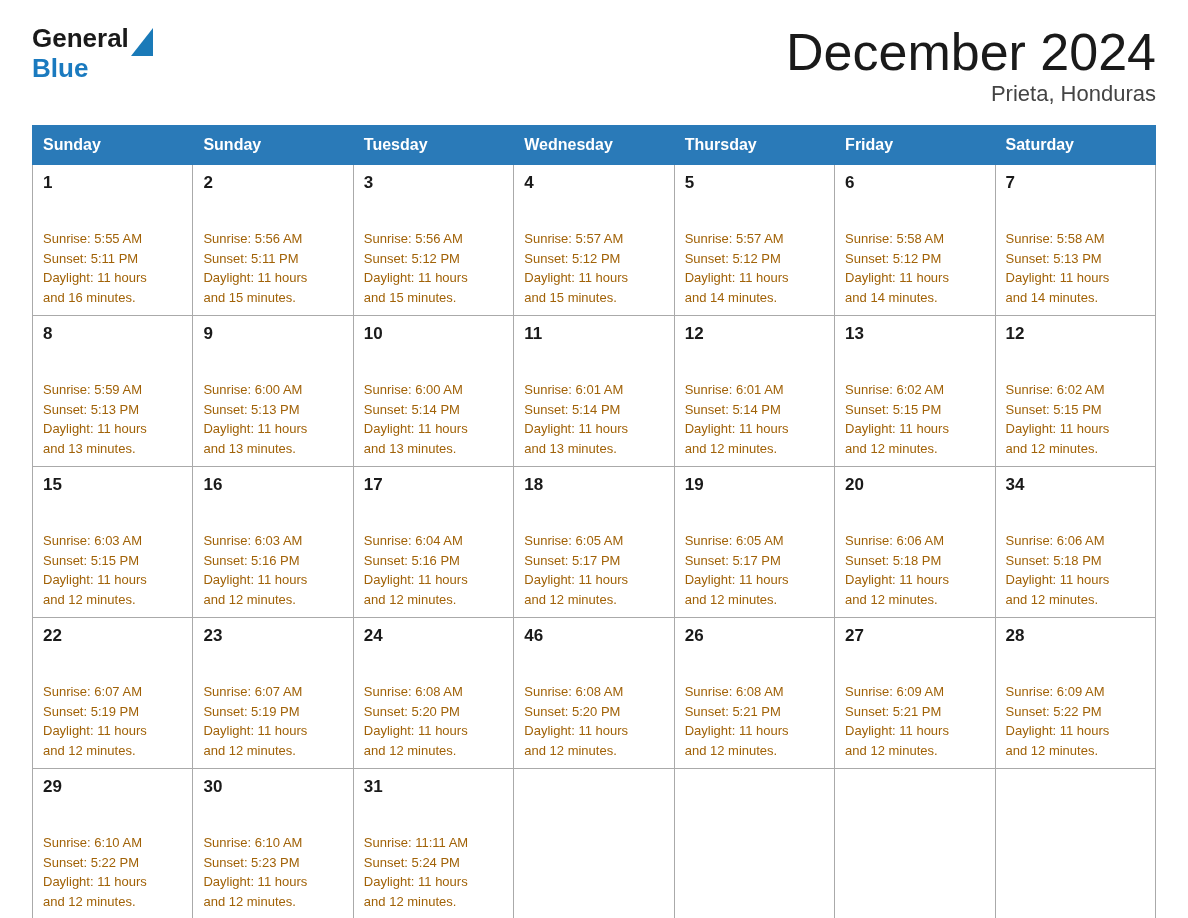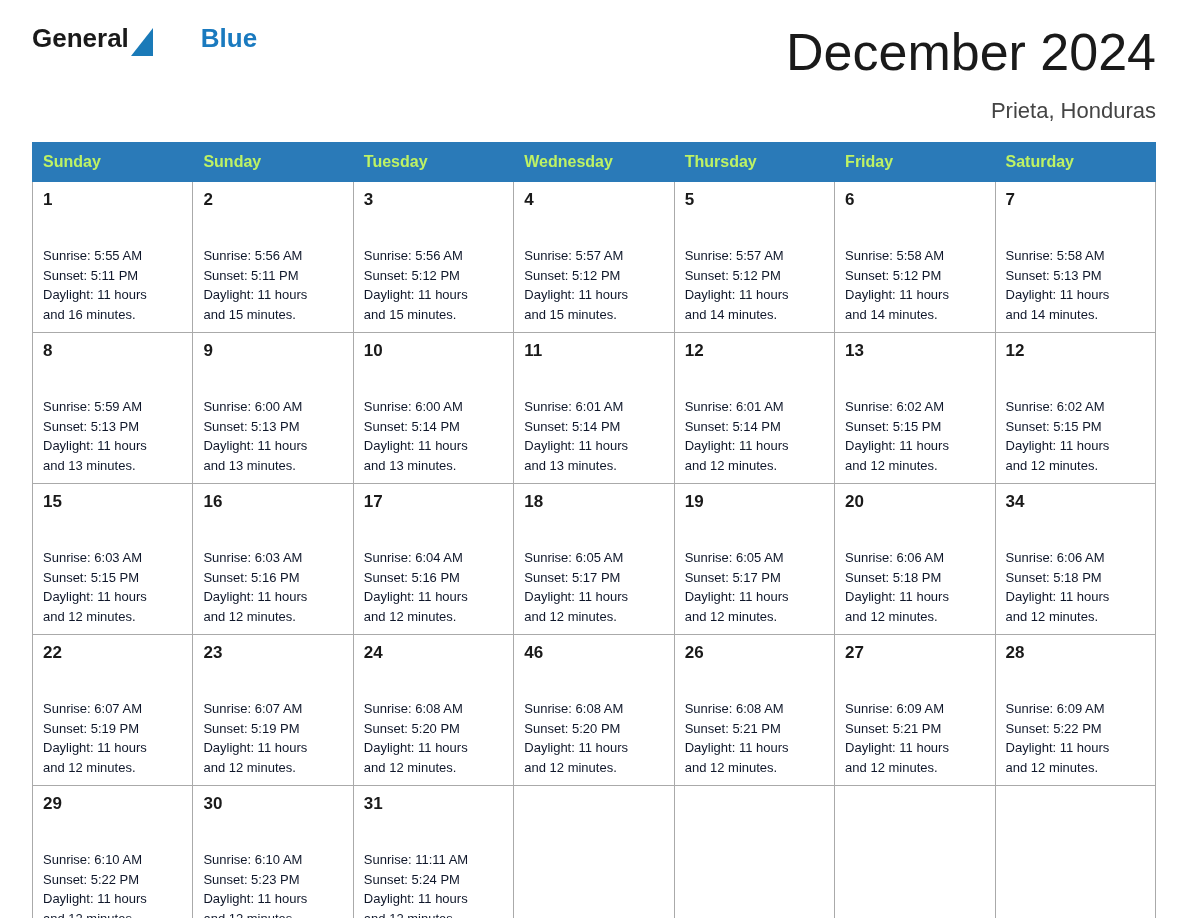--- a/index.html
+++ b/index.html
@@ -29,52 +29,51 @@
     }
     .logo-blue {
       font-size: 26px;
       font-weight: bold;
       color: #1a7abf;
       font-family: Arial, sans-serif;
       text-align: right;
     }
     .logo-block {
       display: flex;
-      flex-direction: row;
+      flex-direction: column;
       line-height: 1.15;
-      gap: 48px;
     }
     .logo-row1 {
       display: flex;
       align-items: flex-end;
     }
     .title-block {
       text-align: right;
     }
     .calendar-title {
       font-size: 52px;
       font-weight: 400;
       color: #1a1a1a;
       font-family: Arial, sans-serif;
       line-height: 1.1;
       text-align: center;
     }
     .calendar-subtitle {
       font-size: 22px;
       color: #444;
-      margin-top: 17px;
+      margin-top: 0;
     }
     table {
       width: 100%;
       border-collapse: collapse;
       table-layout: fixed;
     }
     thead tr th {
       background-color: #2a7ab8;
-      color: #bef264;
+      color: #ffffff;
       font-size: 16px;
       font-weight: bold;
       padding: 10px 10px;
       text-align: left;
       border: 1px solid #2a7ab8;
     }
     tbody tr td {
       vertical-align: top;
       padding: 8px 10px;
       border: 1px solid #aaa;
@@ -85,21 +84,21 @@
     }
     .day-num {
       font-size: 17px;
       font-weight: bold;
       color: #1a1a1a;
       display: block;
       margin-bottom: 4px;
     }
     .day-info {
       font-size: 13px;
-      color: #0f172a;
+      color: #a16207;
       line-height: 1.5;
       margin-top: 36px;
     }
     tbody tr td:empty {
       background: #fff;
     }
   </style>
 </head>
 <body>
 

